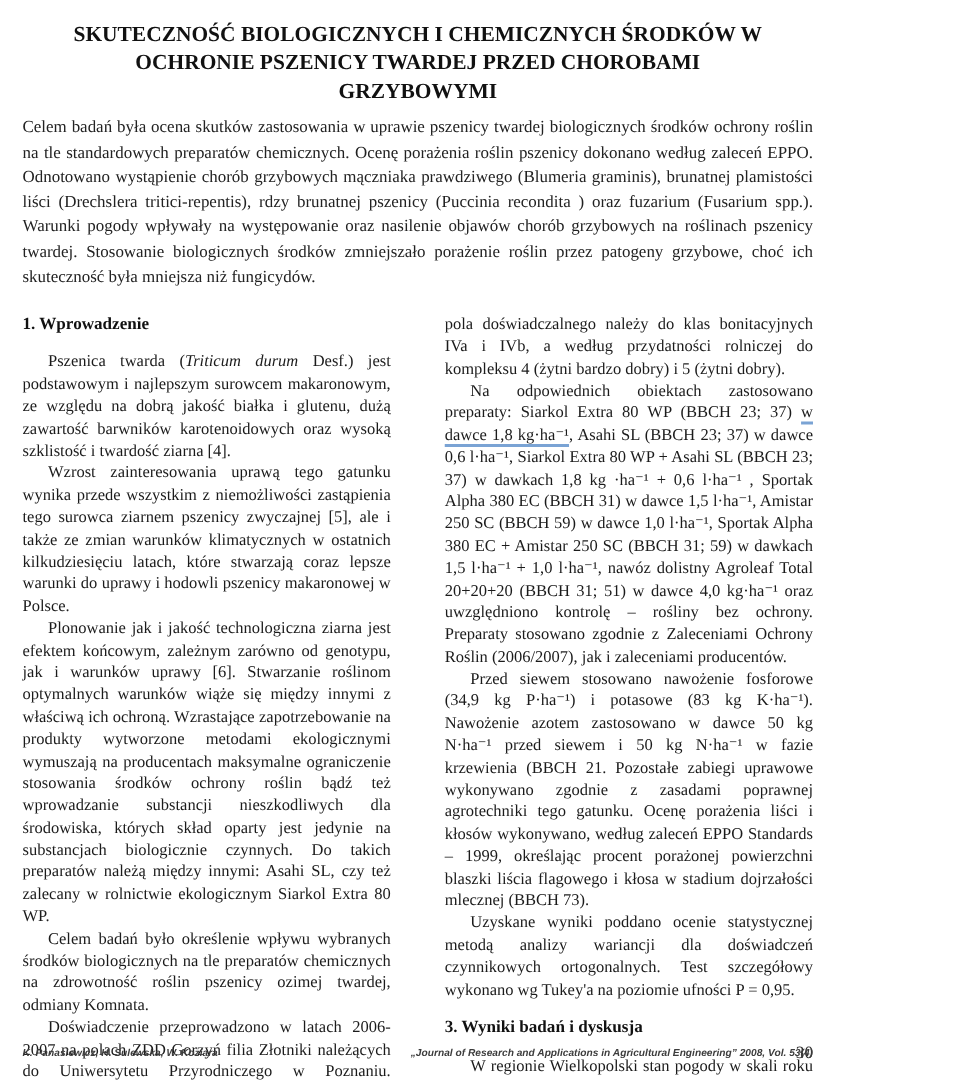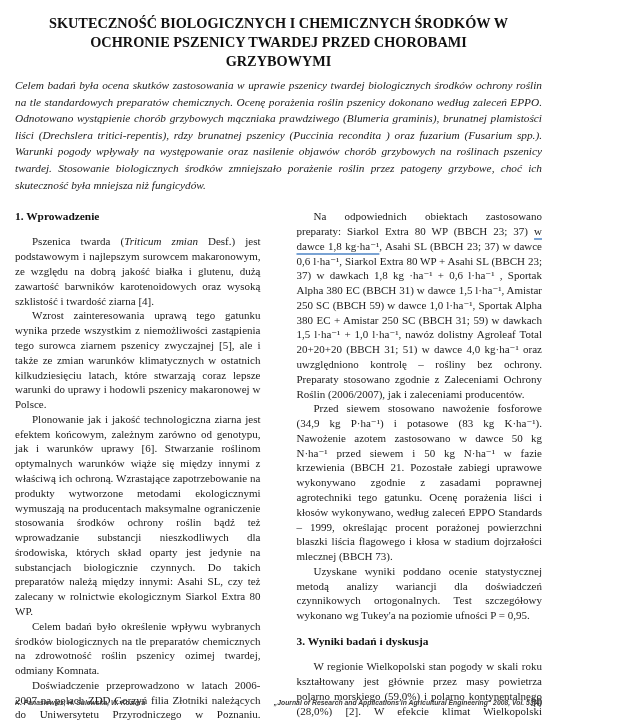--- a/index.html
+++ b/index.html
@@ -16,21 +16,21 @@
   }
   .paper-title{
     font-weight:700;font-size:14.3px;line-height:1.33;
     text-align:center;margin:2px 28px 6px 28px;color:#111;
   }
   .abstract-head{
     text-align:center;font-style:italic;font-size:11.6px;
     margin:9px 0 9px 0;
   }
   .abstract{
-    font-style:italic;font-size:11.3px;line-height:1.47;
+    font-size:11.3px;line-height:1.47;
     text-align:justify;margin:0;color:#222;
   }
   .cols{display:flex;gap:36px;margin-top:16px;}
   .col{flex:1 1 0;font-size:11px;line-height:1.345;text-align:justify;}
   .sec-head{font-weight:700;font-size:11.4px;margin:0 0 10px 0;text-align:left;color:#111;}
   .sec-head.later{margin-top:11px;}
   .col p{margin:0;text-indent:17px;}
   .col p.cont{text-indent:0;}
   .ital{font-style:italic;}
   .marked{
@@ -66,28 +66,29 @@
 
   <h1 class="paper-title">SKUTECZNOŚĆ BIOLOGICZNYCH I CHEMICZNYCH ŚRODKÓW W OCHRONIE PSZENICY TWARDEJ PRZED CHOROBAMI GRZYBOWYMI</h1>
 
 
   <p class="abstract">Celem badań była ocena skutków zastosowania w uprawie pszenicy twardej biologicznych środków ochrony roślin na tle standardowych preparatów chemicznych. Ocenę porażenia roślin pszenicy dokonano według zaleceń EPPO. Odnotowano wystąpienie chorób grzybowych mączniaka prawdziwego (Blumeria graminis), brunatnej plamistości liści (Drechslera tritici-repentis), rdzy brunatnej pszenicy (Puccinia recondita ) oraz fuzarium (Fusarium spp.). Warunki pogody wpływały na występowanie oraz nasilenie objawów chorób grzybowych na roślinach pszenicy twardej. Stosowanie biologicznych środków zmniejszało porażenie roślin przez patogeny grzybowe, choć ich skuteczność była mniejsza niż fungicydów.</p>
 
   <div class="cols">
 
     <div class="col">
       <div class="sec-head">1. Wprowadzenie</div>
-      <p><span>Pszenica twarda (</span><span class="ital">Triticum zmian</span><span> Desf.) jest podstawowym i najlepszym surowcem makaronowym, ze względu na dobrą jakość białka i glutenu, dużą zawartość barwników karotenoidowych oraz wysoką szklistość i twardość ziarna [4].</span></p>
+      <p><span>Pszenica twarda (</span><span class="ital">Triticum durum</span><span> Desf.) jest podstawowym i najlepszym surowcem makaronowym, ze względu na dobrą jakość białka i glutenu, dużą zawartość barwników karotenoidowych oraz wysoką szklistość i twardość ziarna [4].</span></p>
       <p>Wzrost zainteresowania uprawą tego gatunku wynika przede wszystkim z niemożliwości zastąpienia tego surowca ziarnem pszenicy zwyczajnej [5], ale i także ze zmian warunków klimatycznych w ostatnich kilkudziesięciu latach, które stwarzają coraz lepsze warunki do uprawy i hodowli pszenicy makaronowej w Polsce.</p>
       <p>Plonowanie jak i jakość technologiczna ziarna jest efektem końcowym, zależnym zarówno od genotypu, jak i warunków uprawy [6]. Stwarzanie roślinom optymalnych warunków wiąże się między innymi z właściwą ich ochroną. Wzrastające zapotrzebowanie na produkty wytworzone metodami ekologicznymi wymuszają na producentach maksymalne ograniczenie stosowania środków ochrony roślin bądź też wprowadzanie substancji nieszkodliwych dla środowiska, których skład oparty jest jedynie na substancjach biologicznie czynnych. Do takich preparatów należą między innymi: Asahi SL, czy też zalecany w rolnictwie ekologicznym Siarkol Extra 80 WP.</p>
       <p>Celem badań było określenie wpływu wybranych środków biologicznych na tle preparatów chemicznych na zdrowotność roślin pszenicy ozimej twardej, odmiany Komnata.</p>
       <p>Doświadczenie przeprowadzono w latach 2006-2007 na polach ZDD Gorzyń filia Złotniki należących do Uniwersytetu Przyrodniczego w Poznaniu. Wykonano je w układzie bloków losowanych kompletnych w 4 powtórzeniach, na poletkach o powierzchni 25m². Gleba</p>
     </div>
 
     <div class="col">
+      <p class="cont">pola doświadczalnego należy do klas bonitacyjnych IVa i IVb, a według przydatności rolniczej do kompleksu 4 (żytni bardzo dobry) i 5 (żytni dobry).</p>
       <p><span>Na odpowiednich obiektach zastosowano preparaty: Siarkol Extra 80 WP (BBCH 23; 37) </span><span class="marked" style="text-decoration-color: rgb(122, 163, 212);">w dawce 1,8 kg·ha⁻¹</span><span>, Asahi SL (BBCH 23; 37) w dawce 0,6 l·ha⁻¹, Siarkol Extra 80 WP + Asahi SL (BBCH 23; 37) w dawkach 1,8 kg ·ha⁻¹ + 0,6 l·ha⁻¹ , Sportak Alpha 380 EC (BBCH 31) w dawce 1,5 l·ha⁻¹, Amistar 250 SC (BBCH 59) w dawce 1,0 l·ha⁻¹, Sportak Alpha 380 EC + Amistar 250 SC (BBCH 31; 59) w dawkach 1,5 l·ha⁻¹ + 1,0 l·ha⁻¹, nawóz dolistny Agroleaf Total 20+20+20 (BBCH 31; 51) w dawce 4,0 kg·ha⁻¹ oraz uwzględniono kontrolę – rośliny bez ochrony. Preparaty stosowano zgodnie z Zaleceniami Ochrony Roślin (2006/2007), jak i zaleceniami producentów.</span></p>
       <p>Przed siewem stosowano nawożenie fosforowe (34,9 kg P·ha⁻¹) i potasowe (83 kg K·ha⁻¹). Nawożenie azotem zastosowano w dawce 50 kg N·ha⁻¹ przed siewem i 50 kg N·ha⁻¹ w fazie krzewienia (BBCH 21. Pozostałe zabiegi uprawowe wykonywano zgodnie z zasadami poprawnej agrotechniki tego gatunku. Ocenę porażenia liści i kłosów wykonywano, według zaleceń EPPO Standards – 1999, określając procent porażonej powierzchni blaszki liścia flagowego i kłosa w stadium dojrzałości mlecznej (BBCH 73).</p>
       <p>Uzyskane wyniki poddano ocenie statystycznej metodą analizy wariancji dla doświadczeń czynnikowych ortogonalnych. Test szczegółowy wykonano wg Tukey'a na poziomie ufności P = 0,95.</p>
       <div class="sec-head later">3. Wyniki badań i dyskusja</div>
       <p>W regionie Wielkopolski stan pogody w skali roku kształtowany jest głównie przez masy powietrza polarno morskiego (59,0%) i polarno kontynentalnego (28,0%) [2]. W efekcie klimat Wielkopolski charakteryzuje się znaczną zmiennością</p>
     </div>
 
   </div>
 
   <div class="footer">

